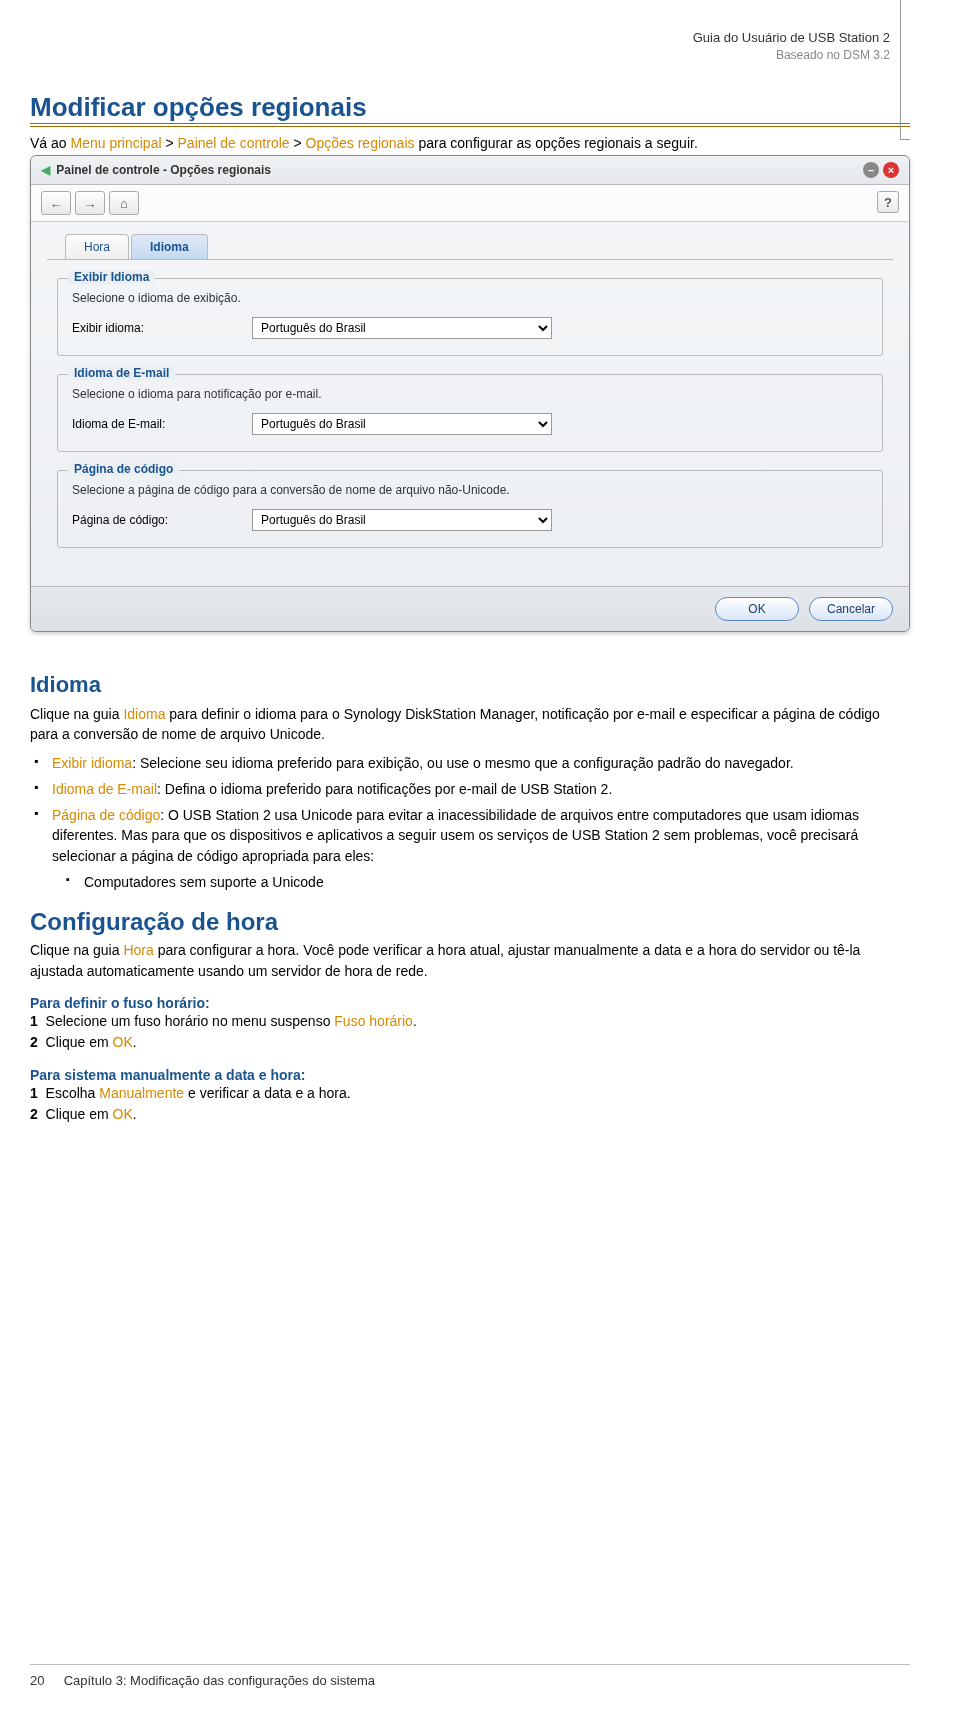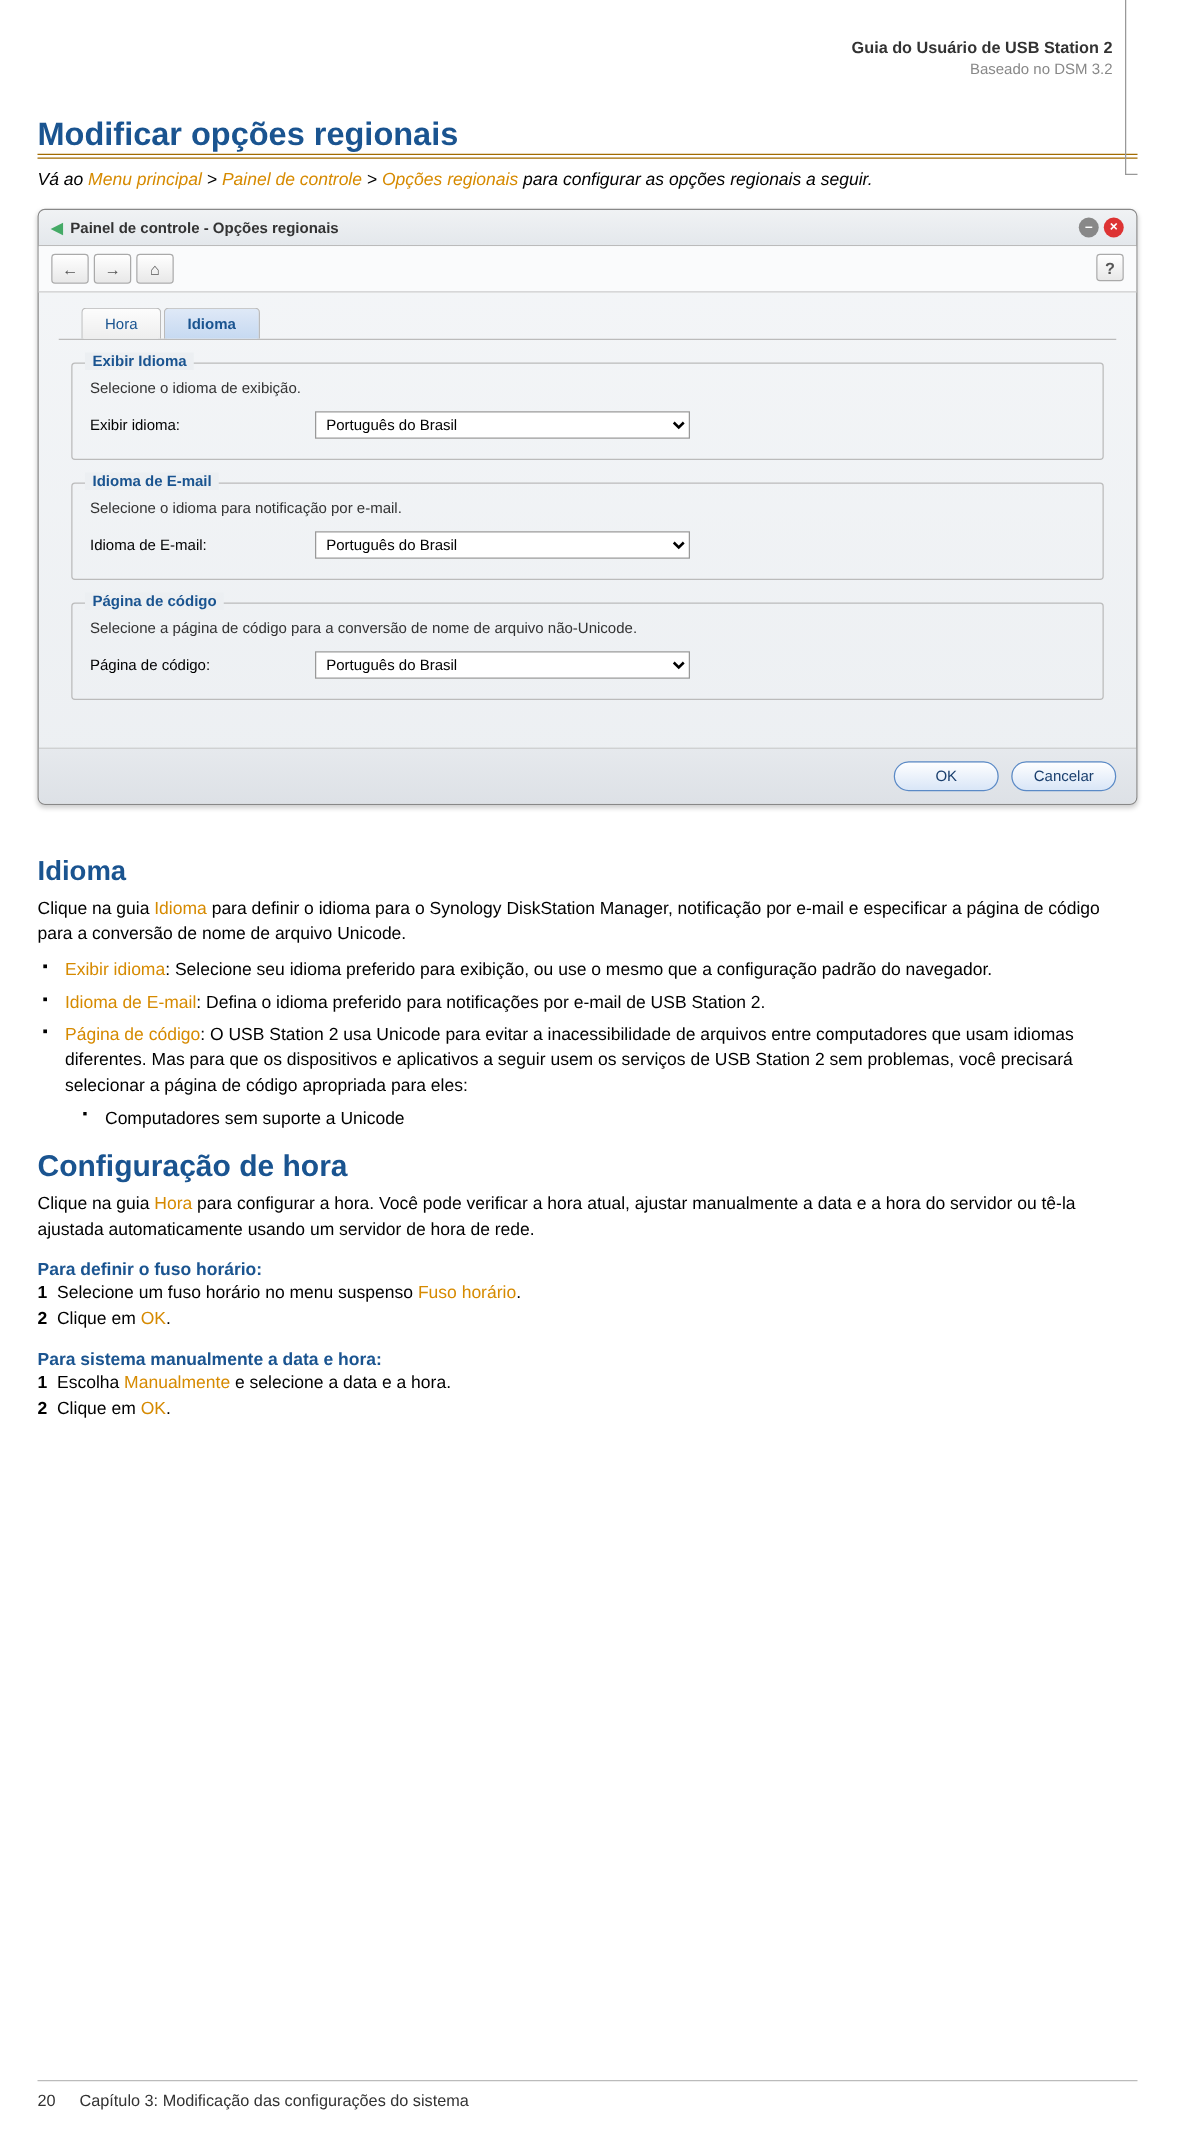--- a/index.html
+++ b/index.html
@@ -21,31 +21,31 @@
     width: 10px;
     height: 140px;
     border-left: 1px solid #999;
     border-bottom: 1px solid #999;
   }
   .doc-header {
     text-align: right;
     margin-bottom: 30px;
     padding-right: 20px;
   }
-  .doc-title { font-size: 13px; font-weight: bold; color: #333; text-align: right; }
+  .doc-title { font-size: 13px; font-weight: normal; color: #333; text-align: right; }
   .doc-sub { font-size: 12px; color: #888; margin-top: 3px; }
   h1.section-title {
     color: #1a5490;
     font-size: 26px;
     font-weight: bold;
     border-bottom: 4px double #a26b00;
     padding-bottom: 0;
     margin-bottom: 8px;
   }
-  .intro-line { font-size: 14px; margin-bottom: 16px; font-style: italic; }
+  .intro-line { font-size: 14px; margin-bottom: 4px; }
   .kw { color: #d68a00; }
   .screenshot {
     border: 1px solid #888;
     border-radius: 6px;
     background: linear-gradient(#f4f6f8,#eceff2);
     box-shadow: 0 2px 4px rgba(0,0,0,.2);
     margin-bottom: 40px;
   }
   .win-titlebar {
     display:flex; align-items:center; justify-content:space-between;
@@ -292,21 +292,21 @@
     <span>Selecione um fuso horário no menu suspenso </span><span class="kw">Fuso horário</span><span>.</span>
   </div>
   <div class="step">
     <b>2</b>&nbsp;
     <span>Clique em </span><span class="kw">OK</span><span>.</span>
   </div>
 
   <div class="step-head">Para sistema manualmente a data e hora:</div>
   <div class="step">
     <b>1</b>&nbsp;
-    <span>Escolha </span><span class="kw">Manualmente</span><span> e selecione a data e a hora.</span>
+    <span>Escolha </span><span class="kw">Manualmente</span><span> e verificar a data e a hora.</span>
   </div>
   <div class="step">
     <b>2</b>&nbsp;
     <span>Clique em </span><span class="kw">OK</span><span>.</span>
   </div>
 
   <div class="footer-line">
     <span class="pg">20</span>
     <span>Capítulo 3: Modificação das configurações do sistema</span>
   </div>

